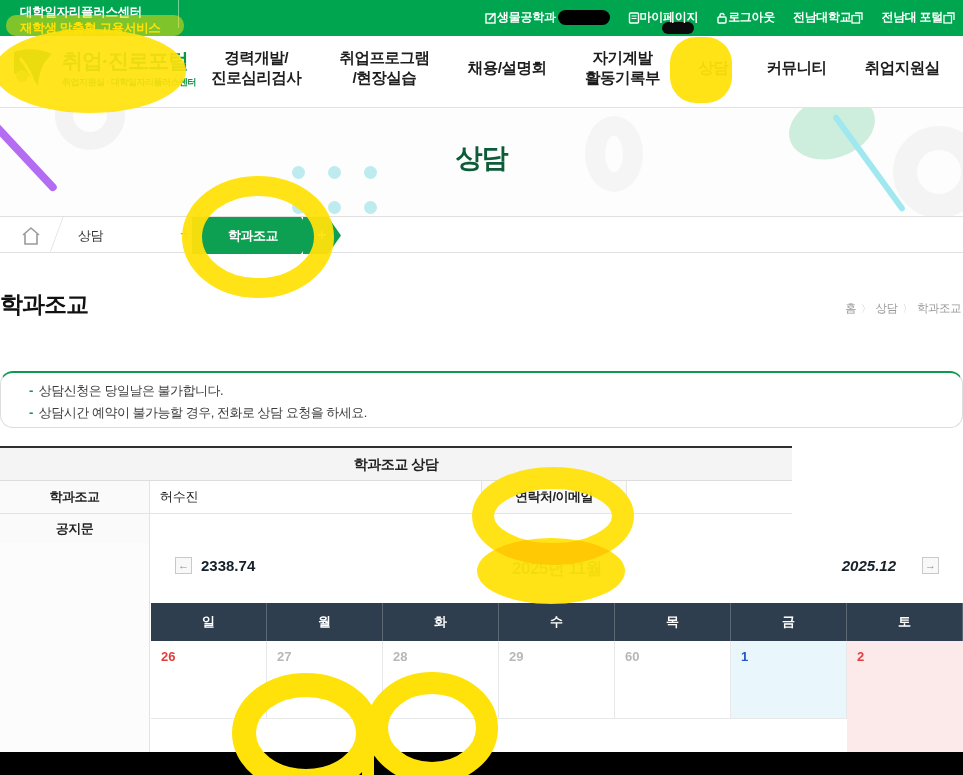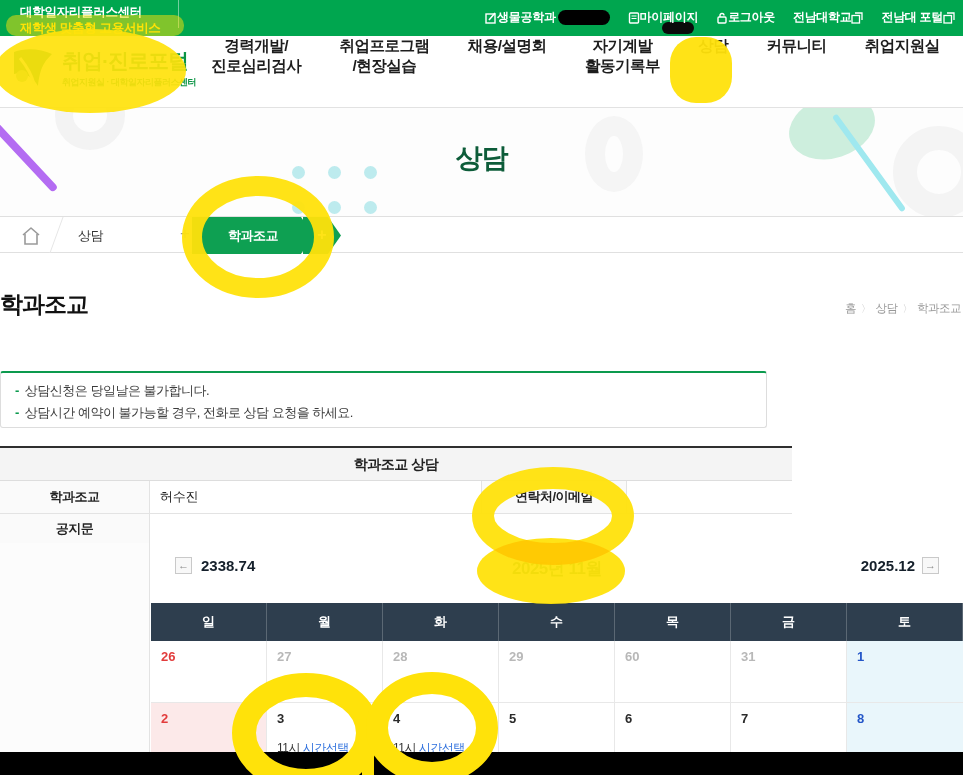--- a/index.html
+++ b/index.html
@@ -20,21 +20,21 @@
   .tico { width:12px; height:12px; display:block; }
   .redacted { width:52px; height:15px; background:#000; border-radius:8px; margin-left:2px; }
   .scribble { position:absolute; left:662px; top:22px; width:32px; height:12px; background:#0a0a0a; border-radius:8px; }
 
   
   .navbar { position:absolute; top:36px; left:0; width:963px; height:72px; background:#fff; border-bottom:1px solid #e2e2e2; z-index:2; display:flex; align-items:center; }
   .logo { position:absolute; left:10px; top:10px; display:flex; align-items:center; gap:6px; cursor:pointer; }
   .emblem { width:46px; height:46px; }
   .logo-txt .logo-title { font-size:21px; font-weight:bold; color:#0b9444; letter-spacing:-1px; line-height:24px; }
   .logo-txt .logo-sub { font-size:9px; font-weight:bold; color:#0b9444; letter-spacing:-0.5px; margin-top:3px; }
-  .nav-items { position:absolute; left:192px; right:4px; top:0; height:64px; display:flex; justify-content:space-around; }
+  .nav-items { position:absolute; left:192px; right:4px; top:0; height:64px; display:flex; justify-content:space-around; align-items:center; }
   .nav-item { text-align:center; font-size:15.5px; font-weight:bold; color:#1d1d1d; line-height:20px; letter-spacing:-0.5px; cursor:pointer; white-space:nowrap; }
 
   
   .banner { position:absolute; top:108px; left:0; width:963px; height:108px; background:#fdfdfd; overflow:hidden; z-index:1; }
   .banner-title { position:absolute; left:0; right:0; top:32px; text-align:center; font-size:27px; font-weight:bold; color:#0d5c39; letter-spacing:-1px; }
   .deco { position:absolute; }
   .d-purple { left:16px; top:-8px; width:8px; height:104px; background:#b46cf2; border-radius:5px; transform:rotate(-43deg); }
   .d-ring1 { left:55px; top:-28px; width:70px; height:70px; border:18px solid #f3f3f3; border-radius:50%; }
   .d-ring2 { left:585px; top:8px; width:58px; height:76px; border:20px solid #f5f5f5; border-radius:50%; }
   .d-ring3 { left:893px; top:18px; width:92px; height:92px; border:24px solid #f4f4f4; border-radius:50%; }
@@ -52,48 +52,48 @@
   .green-tab { position:absolute; left:192px; top:0; width:122px; height:37px; background:#0ea052; clip-path:polygon(0 0,calc(100% - 13px) 0,100% 50%,calc(100% - 13px) 100%,0 100%); color:#fff; font-size:13px; font-weight:bold; letter-spacing:-0.5px; text-align:center; line-height:37px; cursor:pointer; }
   .green-tab-plus { position:absolute; left:303px; top:0; width:38px; height:37px; background:#0ea052; clip-path:polygon(0 0,calc(100% - 13px) 0,100% 50%,calc(100% - 13px) 100%,0 100%); color:#fff; font-size:16px; font-weight:bold; text-align:center; line-height:35px; cursor:pointer; }
 
   
   .page-head { position:absolute; top:253px; left:0; width:963px; height:118px; background:#fff; }
   .page-title { position:absolute; left:0; top:36px; font-size:23px; font-weight:900; color:#111; letter-spacing:-1px; }
   .page-crumbs { position:absolute; right:2px; top:48px; font-size:11.5px; color:#999; display:flex; gap:5px; align-items:center; letter-spacing:-0.5px; }
   .page-crumbs .sep { color:#c4c4c4; font-size:10px; }
 
   
-  .notice { position:absolute; top:371px; left:0; width:767px; height:57px; background:#fff; border:1px solid #ddd; border-top:2px solid #0c9a4e; border-radius:3px; padding:7px 14px; }
+  .notice { position:absolute; top:371px; left:0; width:963px; height:57px; background:#fff; border:1px solid #ddd; border-top:2px solid #0c9a4e; border-radius:13px; padding:7px 28px; }
   .notice-line { font-size:13px; color:#3c3c3c; line-height:22px; letter-spacing:-0.5px; }
   .notice-line::before { content:"-"; color:#0c9a4e; font-weight:bold; margin-right:6px; }
 
   
   .info-table { position:absolute; top:446px; left:0; width:792px; border-top:2px solid #2f2f2f; }
   .it-caption { height:33px; background:#f4f4f4; border-bottom:1px solid #ddd; text-align:center; font-size:14px; font-weight:bold; color:#222; line-height:33px; letter-spacing:-0.5px; }
   .it-row { display:grid; grid-template-columns:150px 332px 145px auto; }
   .it-row1 { height:33px; border-bottom:1px solid #e3e3e3; }
   .it-row2 { height:30px; border-bottom:1px solid #e3e3e3; grid-template-columns:150px auto;text-align:right; }
   .it-label { background:#fafafa; border-right:1px solid #e3e3e3; font-size:13px; font-weight:bold; color:#222; display:flex; align-items:center; justify-content:center; letter-spacing:-0.5px; }
   .it-value { font-size:13px; color:#222; display:flex; align-items:center; padding-left:10px; letter-spacing:-0.3px; border-right:1px solid #e3e3e3; }
   .it-value:last-child { border-right:none; }
 
   
   .cal-section { position:absolute; top:543px; left:0; width:963px; bottom:0; background:#fff; }
   .cal-gutter { position:absolute; left:0; top:0; width:150px; bottom:0; background:#fcfcfc; border-right:1px solid #e3e3e3; }
   .cal-main { position:absolute; left:151px; right:0; top:0; bottom:0; }
   .month-nav { position:absolute; left:24px; right:24px; top:14px; height:22px; }
   .mn-prev { position:absolute; left:0; top:0; display:flex; gap:9px; align-items:center; }
-  .mn-next { position:absolute; right:0; top:0; display:flex; gap:7px; align-items:flex-end; }
+  .mn-next { position:absolute; right:0; top:0; display:flex; gap:26px; align-items:flex-end;font-style:italic; }
   .mn-btn { width:17px; height:17px; border:1px solid #c9c9c9; background:#f8f8f8; color:#8a8a8a; font-size:11px; line-height:15px; text-align:center; cursor:pointer; }
   .mn-label { font-size:15px; font-weight:bold; color:#15202b; }
   .mn-current { position:absolute; left:0; right:0; text-align:center; top:0; font-size:17px; font-weight:bold; color:#1e7e34; letter-spacing:-0.5px; }
   .cal-table { position:absolute; left:0; right:0; top:60px; display:grid; grid-template-columns:repeat(7,1fr); grid-auto-rows:auto; }
   .cal-th { height:38px; background:#2e3e4e; color:#fff; font-size:13px; font-weight:bold; text-align:center; line-height:38px; border-right:1px solid rgba(255,255,255,.22); }
   .cal-th:last-child { border-right:none; }
-  .cal-td { height:62px; background:#fff; border-right:1px solid #e8e8e8; border-bottom:1px solid #e8e8e8; padding:8px 0 0 10px; font-size:13px; font-weight:bold; }
+  .cal-td { height:78px; background:#fff; border-right:1px solid #e8e8e8; border-bottom:1px solid #e8e8e8; padding:8px 0 0 10px; font-size:13px; font-weight:bold; }
   .cal-td.r2 { height:132px; }
   .cal-td:nth-child(7n) { border-right:none; }
   .d-red { color:#e23c3c; }
   .d-gray { color:#b8b8b8; }
   .d-blue { color:#2456c8; }
   .d-dark { color:#2b2b2b; }
   .bg-sat { background:#e9f6fb; }
   .bg-sun { background:#fce9e9; }
   .slot { margin-top:14px; font-size:12px; font-weight:normal; color:#333; letter-spacing:-0.5px; }
   .slot a { color:#2d6fdd; cursor:pointer; }
@@ -277,21 +277,20 @@
       <div class="cal-th">수</div>
       <div class="cal-th">목</div>
       <div class="cal-th">금</div>
       <div class="cal-th">토</div>
 
       <div class="cal-td"><span class="d-red">26</span></div>
       <div class="cal-td"><span class="d-gray">27</span></div>
       <div class="cal-td"><span class="d-gray">28</span></div>
       <div class="cal-td"><span class="d-gray">29</span></div>
       <div class="cal-td"><span class="d-gray">60</span></div>
-      <div class="cal-td"><span class="d-gray">31</span></div>
       <div class="cal-td bg-sat"><span class="d-blue">1</span></div>
 
       <div class="cal-td r2 bg-sun"><span class="d-red">2</span></div>
       <div class="cal-td r2">
         <span class="d-dark">3</span>
         <div class="slot">
           <span>11시</span>
           <a>시간선택</a>
         </div>
       </div>

